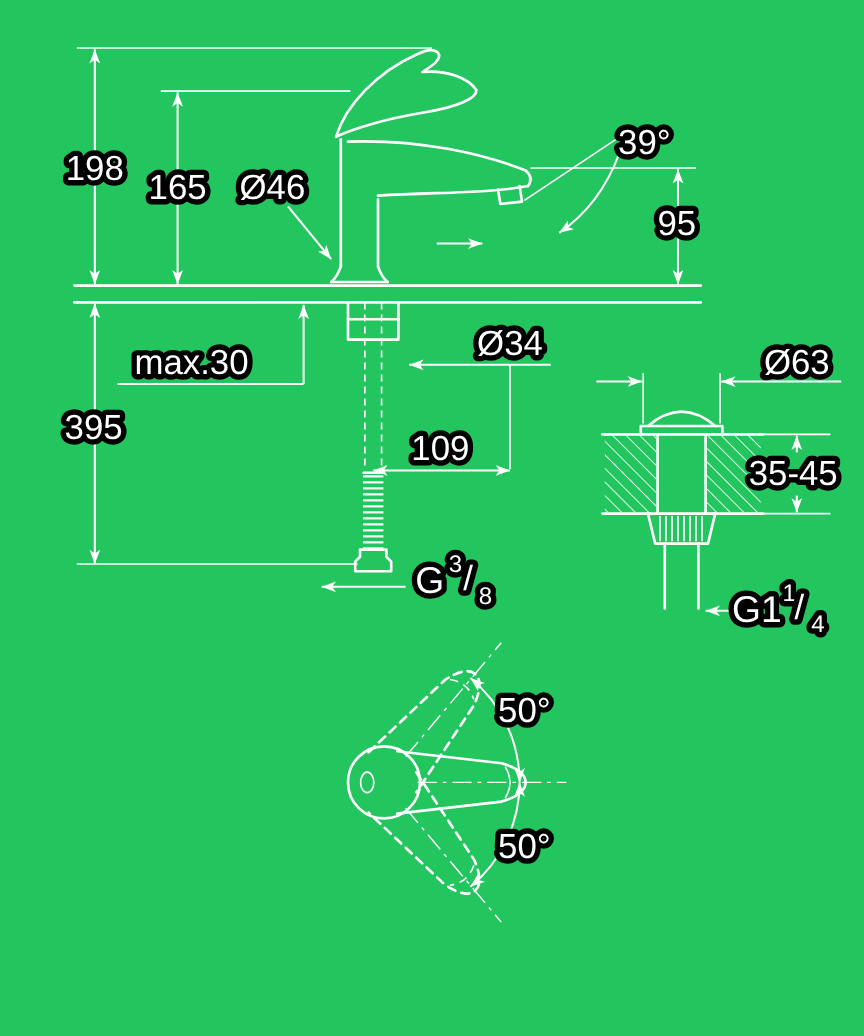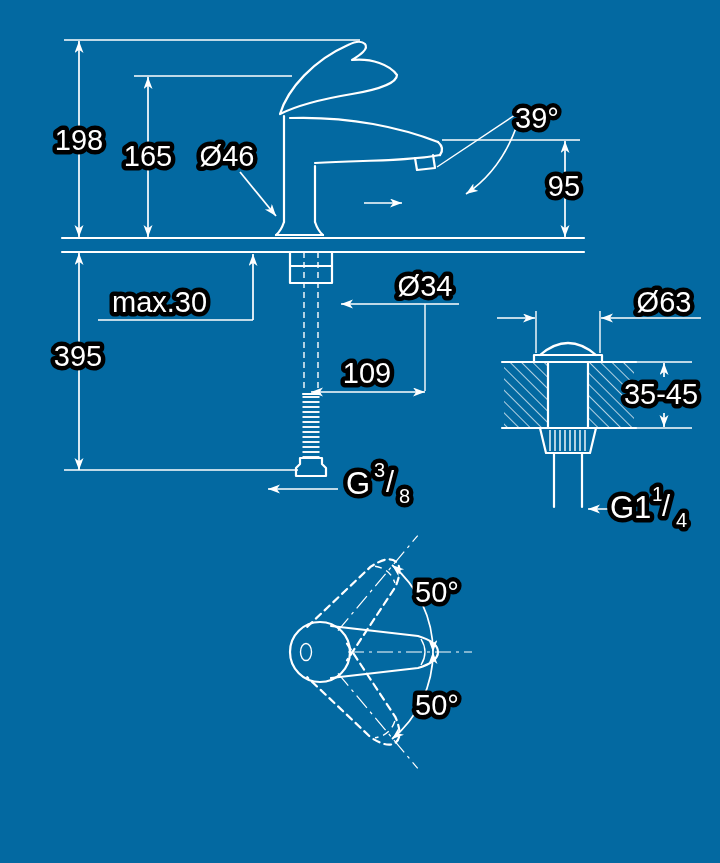--- a/index.html
+++ b/index.html
@@ -1,16 +1,16 @@
 <!DOCTYPE html>
 <html><head>
 <meta charset="utf-8">
 <style>
   html,body{margin:0;padding:0;background:#000;}
-  .stage{position:relative;width:720px;height:863px;background:#0369a1;overflow:hidden;}
+  .stage{position:relative;width:720px;height:863px;background:#22c55e;overflow:hidden;}
   svg{display:block;}
   .ln{stroke:#fff;stroke-width:2.2;fill:none;stroke-linecap:round;stroke-linejoin:round;}
   .dim{stroke:#fff;stroke-width:1.7;fill:none;}
   .thin{stroke:#fff;stroke-width:1.4;fill:none;}
   .dashed{stroke-dasharray:7 5;}
   .threadDash{stroke-dasharray:6 4;}
   .cline{stroke:#fff;stroke-width:1.2;fill:none;stroke-dasharray:16 5 3 5;}
   .braid{stroke:#fff;stroke-width:17;fill:none;stroke-dasharray:2 3;opacity:.95;}
   .lbl{font-family:"Liberation Sans","DejaVu Sans",sans-serif;font-size:29px;fill:#fff;
        stroke:#000;stroke-width:9px;paint-order:stroke;stroke-linejoin:round;text-anchor:middle;}

